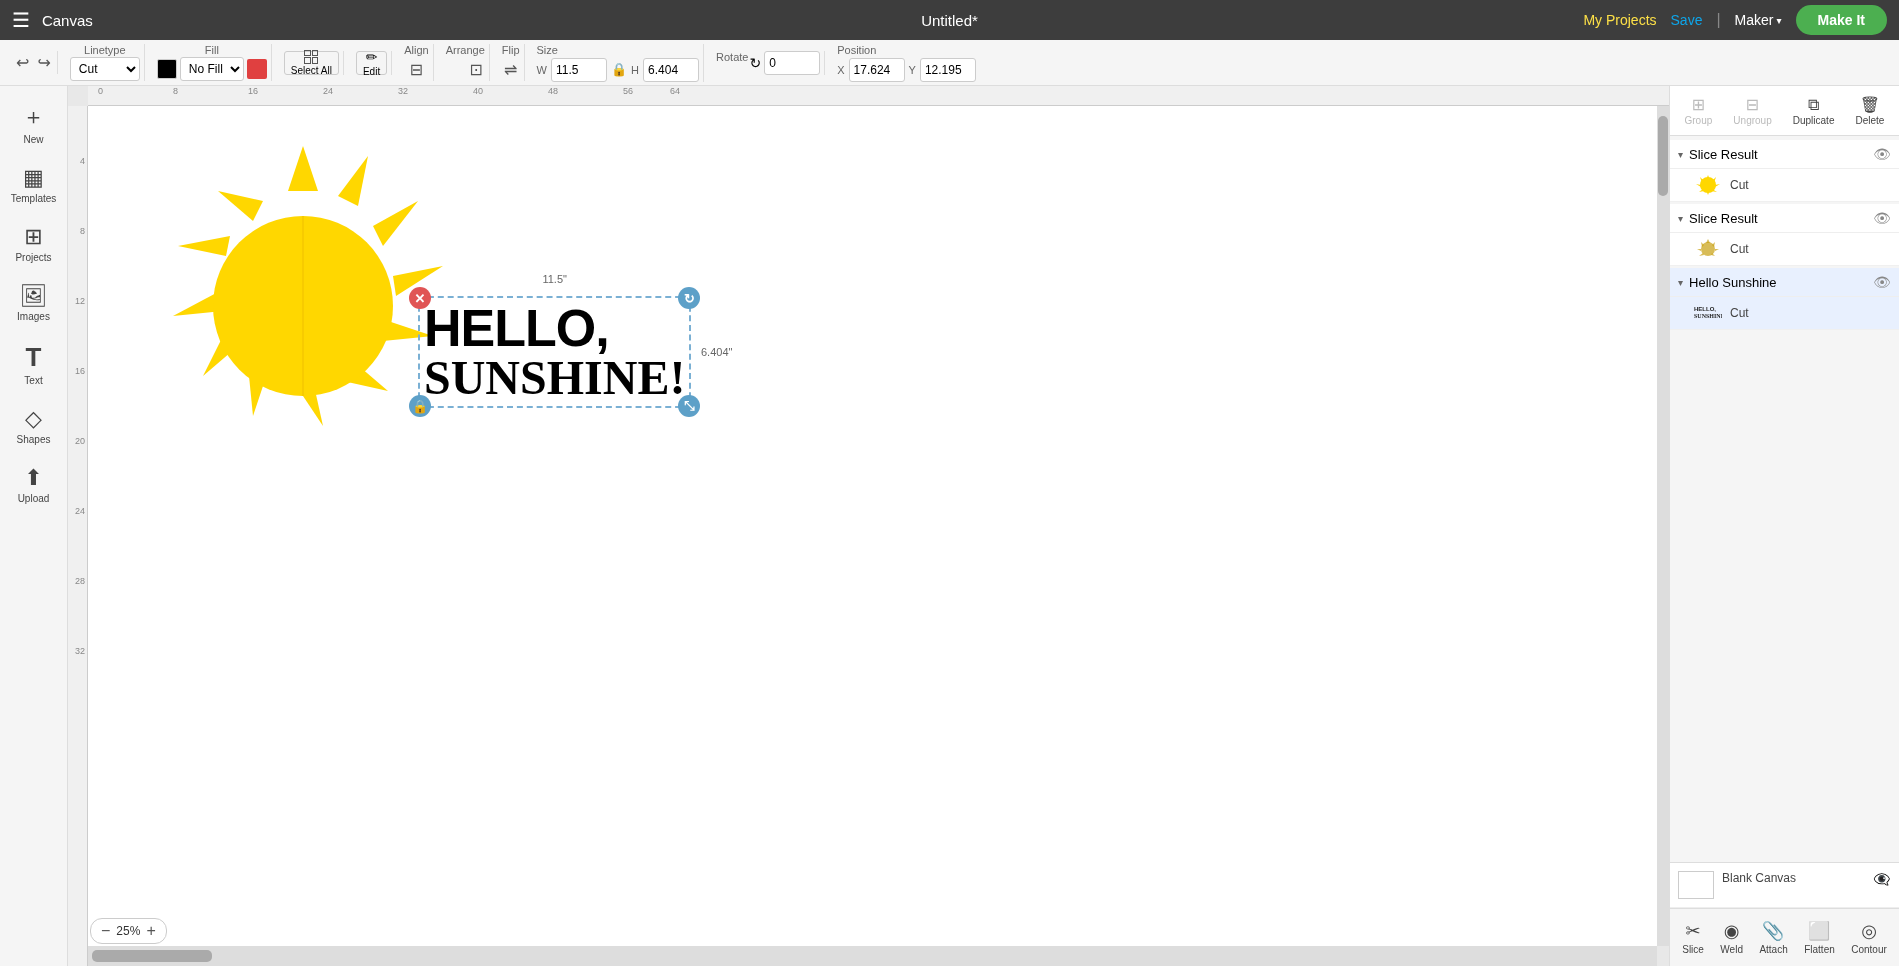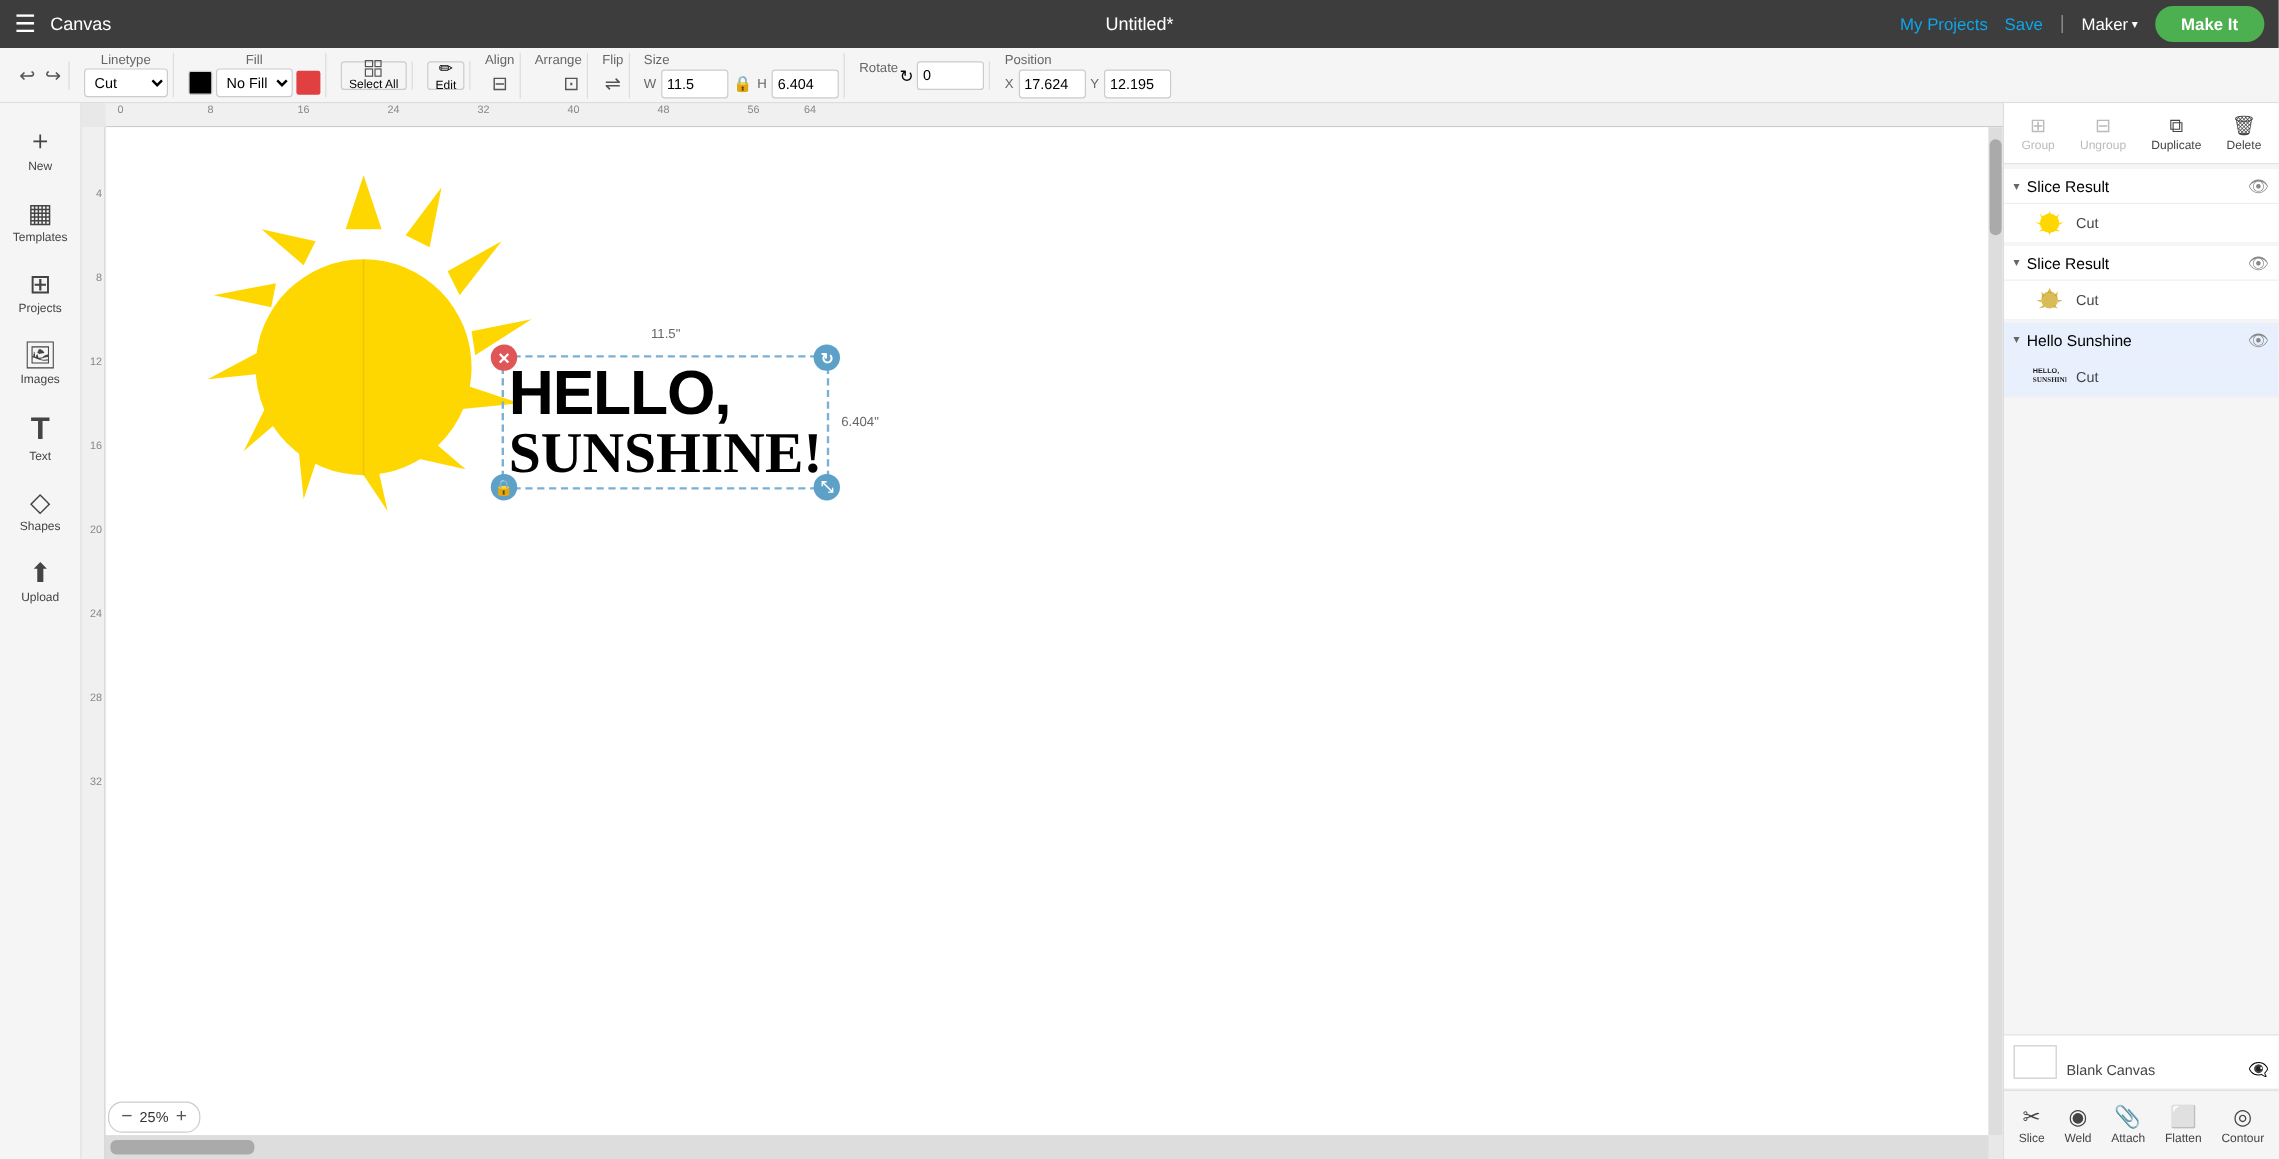--- a/index.html
+++ b/index.html
@@ -135,21 +135,21 @@
     }
     .layer-item.selected { background: #e8f0fe; }
     .layer-thumb { width: 28px; height: 22px; display: flex; align-items: center; justify-content: center; }
     .layer-item-name { font-size: 12px; flex: 1; color: #444; }
 
     
     #panel-bottom {
       border-top: 1px solid #ddd; background: #f5f5f5;
     }
     .blank-canvas-row {
-      display: flex; align-items: flex-end; padding: 8px; gap: 8px; background: white; border-bottom: 1px solid #eee;
+      display: flex; align-items: flex-start; padding: 8px; gap: 8px; background: white; border-bottom: 1px solid #eee;
     }
     .blank-canvas-thumb { width: 36px; height: 28px; border: 1px solid #ccc; background: white; }
     .blank-canvas-label { font-size: 12px; color: #444; flex: 1; }
     .blank-canvas-eye { font-size: 14px; color: #bbb; cursor: pointer; }
 
     #bottom-tools {
       display: flex; align-items: center; justify-content: space-around;
       padding: 8px 4px; background: #f5f5f5; border-top: 1px solid #ddd;
     }
     .bottom-tool-btn {
@@ -188,21 +188,21 @@
     .zoom-val { font-size: 12px; color: #333; }
   </style>
 </head>
 <body>
 
 <div id="topbar">
   <span style="font-size:20px;cursor:pointer;">☰</span>
   <span style="font-size:15px;font-weight:500;">Canvas</span>
   <span style="position:absolute;left:50%;transform:translateX(-50%);font-size:15px;">Untitled*</span>
   <div style="margin-left:auto;display:flex;align-items:center;gap:14px;">
-    <button style="background:none;border:none;color:#0ea5e9;font-size:14px;cursor:pointer;">My Projects</button>
+    <button style="background:none;border:none;color:#fde047;font-size:14px;cursor:pointer;">My Projects</button>
     <button style="background:none;border:none;color:#0ea5e9;font-size:14px;cursor:pointer;">Save</button>
     <span style="color:#888;">|</span>
     <button style="background:none;border:none;color:white;font-size:14px;cursor:pointer;display:flex;align-items:center;gap:3px;">
       <span>Maker</span>
       <span style="font-size:10px;">▾</span>
     </button>
     <button style="background:#4caf50;border:none;color:white;font-size:14px;font-weight:700;padding:7px 22px;border-radius:20px;cursor:pointer;">Make It</button>
   </div>
 </div>
 

